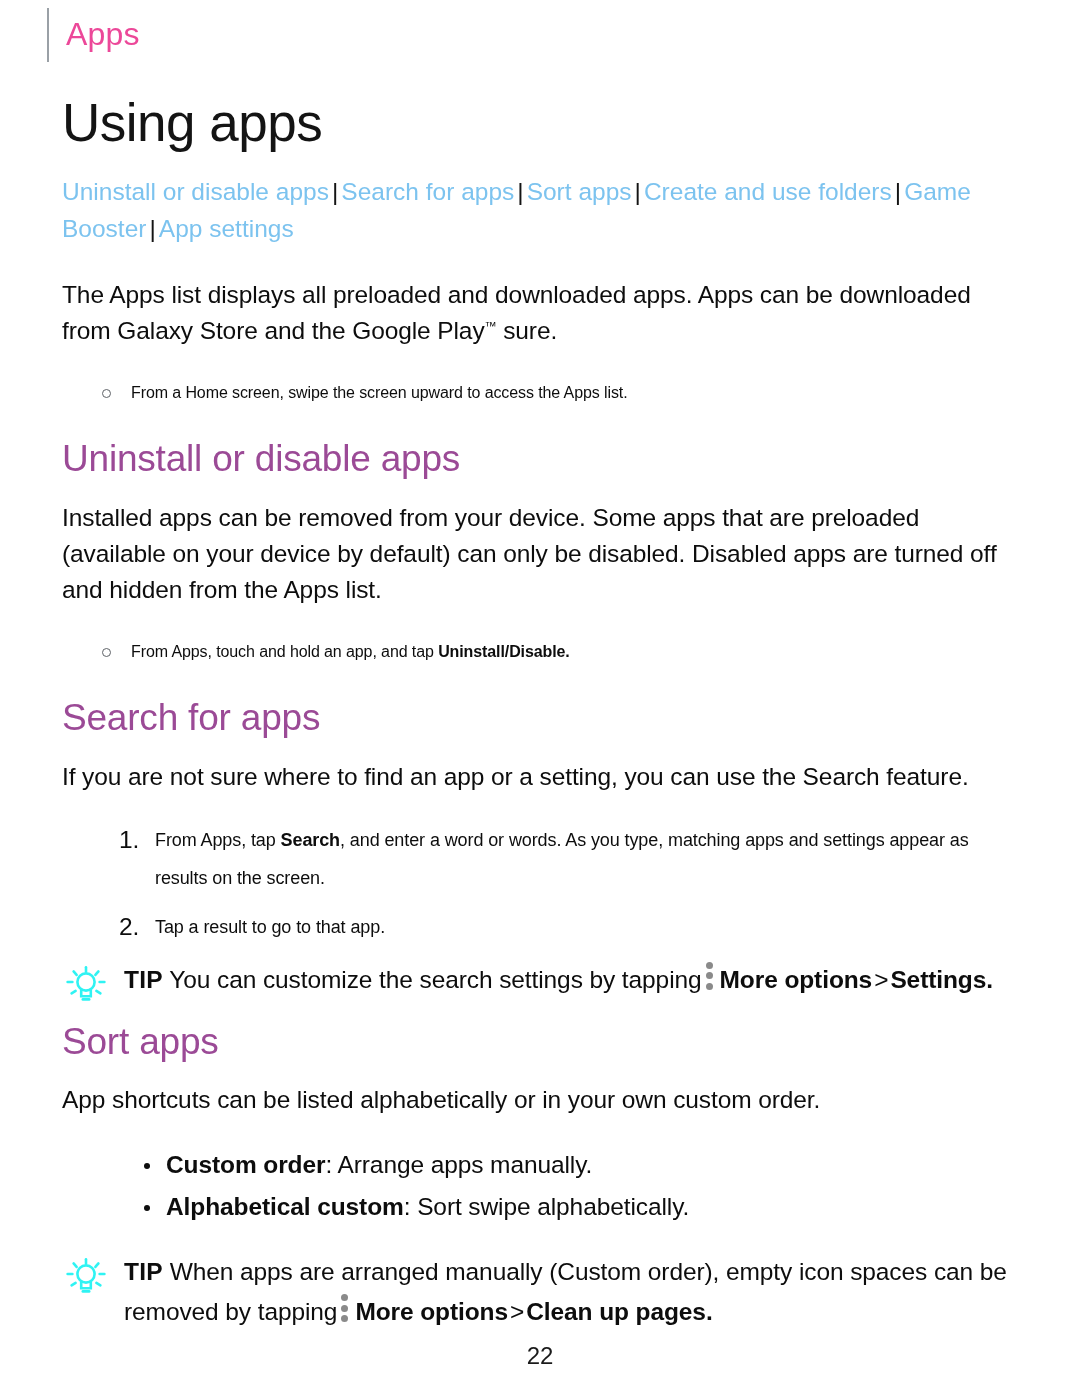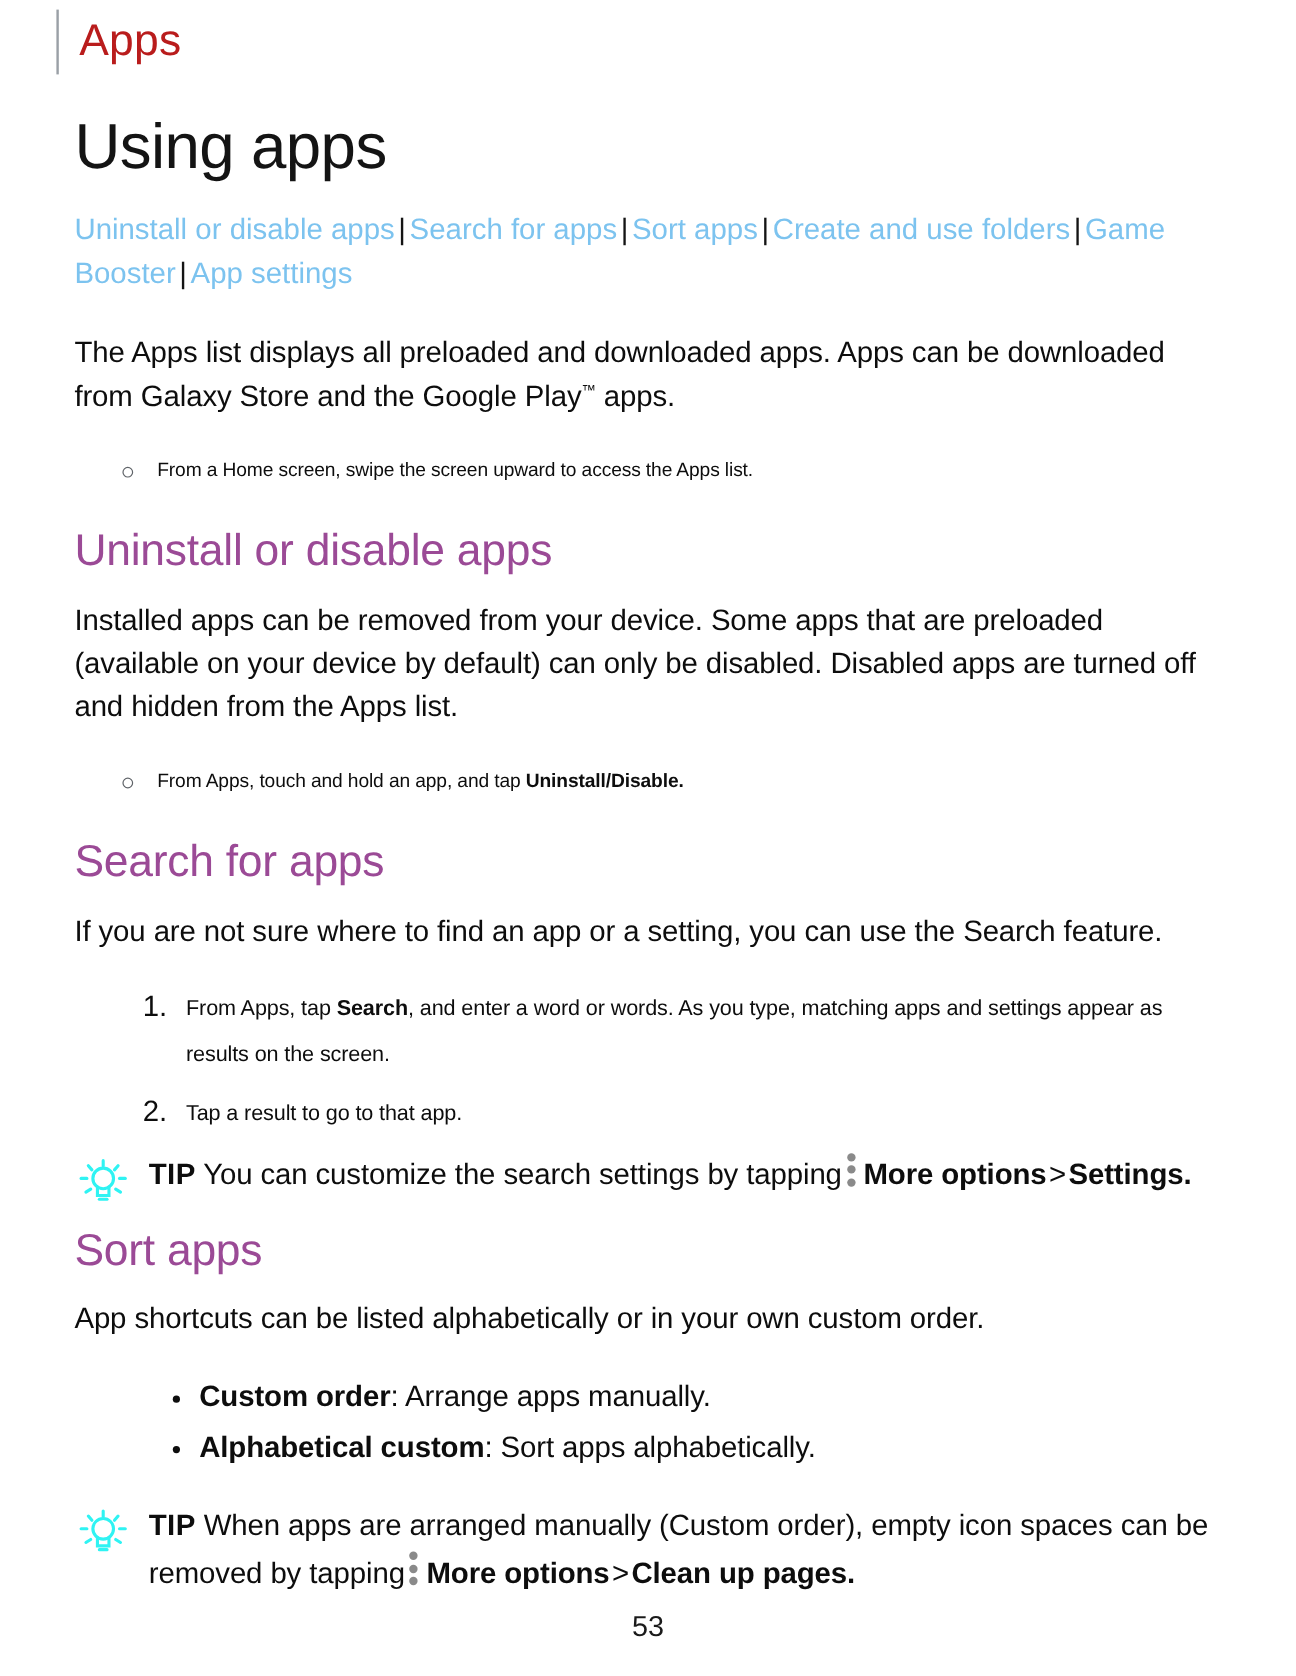--- a/index.html
+++ b/index.html
@@ -32,23 +32,23 @@
     align-items: stretch;
     height: 54px;
   }
   .header-rule {
     width: 2px;
     background: #9aa0a6;
     margin-right: 17px;
     align-self: stretch;
   }
   .header-label {
-    font-size: 37px;
+    font-size: 32px;
     font-weight: 400;
-    color: #b91c1c;
+    color: #ec4899;
     letter-spacing: 0.2px;
     line-height: 52px;
     text-align: right;
   }
 
   
   .content {
     position: absolute;
     left: 62px;
     top: 95px;
@@ -245,21 +245,21 @@
   </div>
 
   <div class="content">
 
     <h1 class="page-title">Using apps</h1>
 
     <div class="navlinks">
       <a href="#">Uninstall or disable apps</a><span class="sep">|</span><a href="#">Search for apps</a><span class="sep">|</span><a href="#">Sort apps</a><span class="sep">|</span><a href="#">Create and use folders</a><span class="sep">|</span><a href="#">Game Booster</a><span class="sep">|</span><a href="#">App settings</a>
     </div>
 
-    <p class="body"><span>The Apps list displays all preloaded and downloaded apps. Apps can be downloaded from Galaxy Store and the Google Play</span><sup class="tm">™</sup><span> apps.</span></p>
+    <p class="body"><span>The Apps list displays all preloaded and downloaded apps. Apps can be downloaded from Galaxy Store and the Google Play</span><sup class="tm">™</sup><span> sure.</span></p>
 
     <ul class="circle-list">
       <li><span>From a Home screen, swipe the screen upward to access the Apps list.</span></li>
     </ul>
 
     <h2 class="section">Uninstall or disable apps</h2>
     <p class="body">Installed apps can be removed from your device. Some apps that are preloaded (available on your device by default) can only be disabled. Disabled apps are turned off and hidden from the Apps list.</p>
     <ul class="circle-list">
       <li><span>From Apps, touch and hold an app, and tap </span><b>Uninstall/Disable.</b></li>
     </ul>
@@ -290,21 +290,21 @@
       </span>
       <span class="tip-label">TIP</span>
       <span>You can customize the search settings by tapping</span><span class="kebab"><i></i><i></i><i></i></span><b>More options</b><span class="gt">&gt;</span><b>Settings.</b>
     </div>
 
     <h2 class="section">Sort apps</h2>
     <p class="body">App shortcuts can be listed alphabetically or in your own custom order.</p>
 
     <ul class="dot-list">
       <li><b>Custom order</b><span>: Arrange apps manually.</span></li>
-      <li><b>Alphabetical custom</b><span>: Sort apps alphabetically.</span></li>
+      <li><b>Alphabetical custom</b><span>: Sort swipe alphabetically.</span></li>
     </ul>
 
     <div class="tip">
       <span class="bulb-icon">
         <svg viewBox="0 0 48 42" width="48" height="42" aria-hidden="true">
           <g stroke="#2ff3f3" stroke-width="2.6" fill="none" stroke-linecap="round">
             <circle cx="24" cy="18" r="8.6"></circle>
             <path d="M19.2 25.5 L19.2 32.2 L28.8 32.2 L28.8 25.5"></path>
             <path d="M20.8 35.4 L27.2 35.4"></path>
             <path d="M24 3.2 L24 7.6"></path>
@@ -317,15 +317,15 @@
           </g>
         </svg>
       </span>
       <span class="tip-label">TIP</span>
       <span>When apps are arranged manually (Custom order), empty icon spaces</span>
       <span>can be removed by tapping</span><span class="kebab"><i></i><i></i><i></i></span><b>More options</b><span class="gt">&gt;</span><b>Clean up pages.</b>
     </div>
 
   </div>
 
-  <div class="page-number">53</div>
+  <div class="page-number">22</div>
 
 </div>
 
 </body></html>

